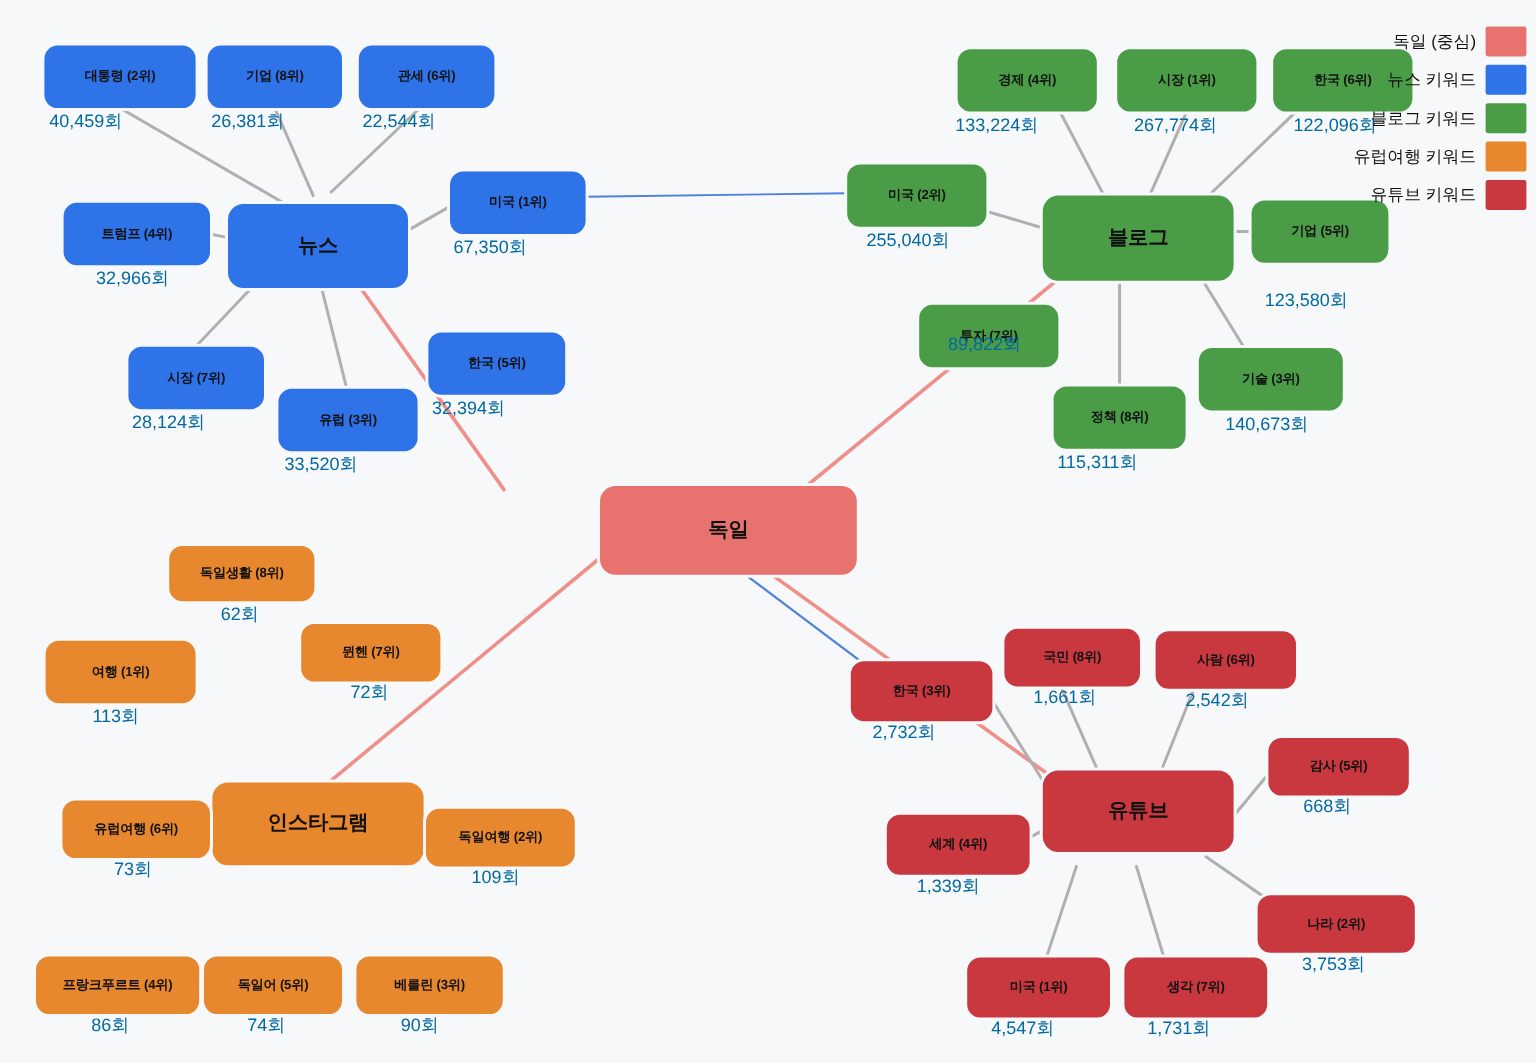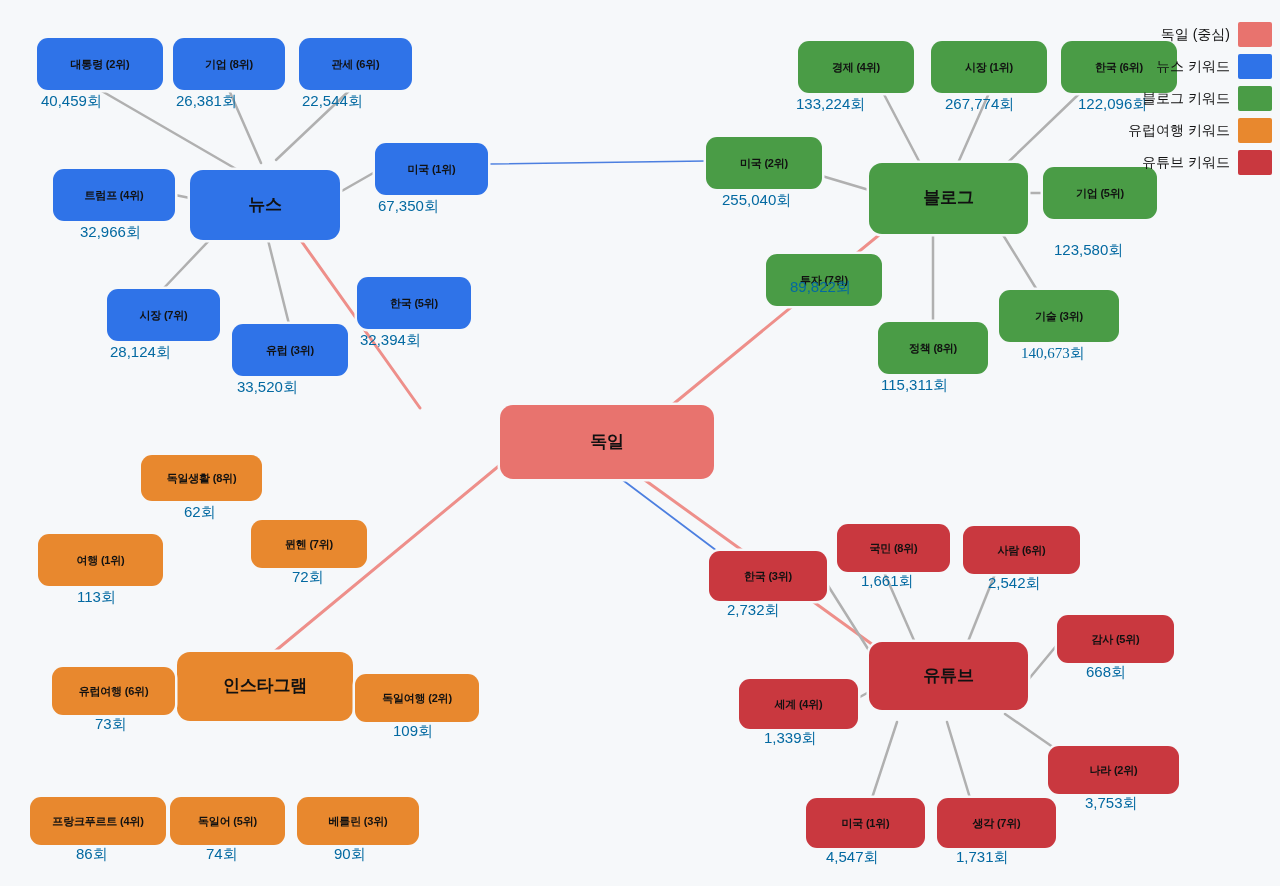--- a/index.html
+++ b/index.html
@@ -187,21 +187,21 @@
         <span>투자 (7위)</span>
       </div>
       <div class="count" style="left: 790px; top: 278px;">89,822회</div>
       <div class="node leaf" style="left: 878px; top: 322px; width: 110px; height: 52px; background: rgb(74, 156, 70);">
         <span>정책 (8위)</span>
       </div>
       <div class="count" style="left: 881px; top: 376px;">115,311회</div>
       <div class="node leaf" style="left: 999px; top: 290px; width: 120px; height: 52px; background: rgb(74, 156, 70);">
         <span>기술 (3위)</span>
       </div>
-      <div class="count" style="left: 1021px; top: 344px; font-family: Liberation Serif, serif;">140,673회</div>
+      <div class="count" style="left: 1021px; top: 344px;">140,673회</div>
       <div class="node leaf" style="left: 141px; top: 455px; width: 121px; height: 46px; background: rgb(232, 136, 46);">
         <span>독일생활 (8위)</span>
       </div>
       <div class="count" style="left: 184px; top: 503px;">62회</div>
       <div class="node leaf" style="left: 251px; top: 520px; width: 116px; height: 48px; background: rgb(232, 136, 46);">
         <span>뮌헨 (7위)</span>
       </div>
       <div class="count" style="left: 292px; top: 568px;">72회</div>
       <div class="node leaf" style="left: 38px; top: 534px; width: 125px; height: 52px; background: rgb(232, 136, 46);">
         <span>여행 (1위)</span>

